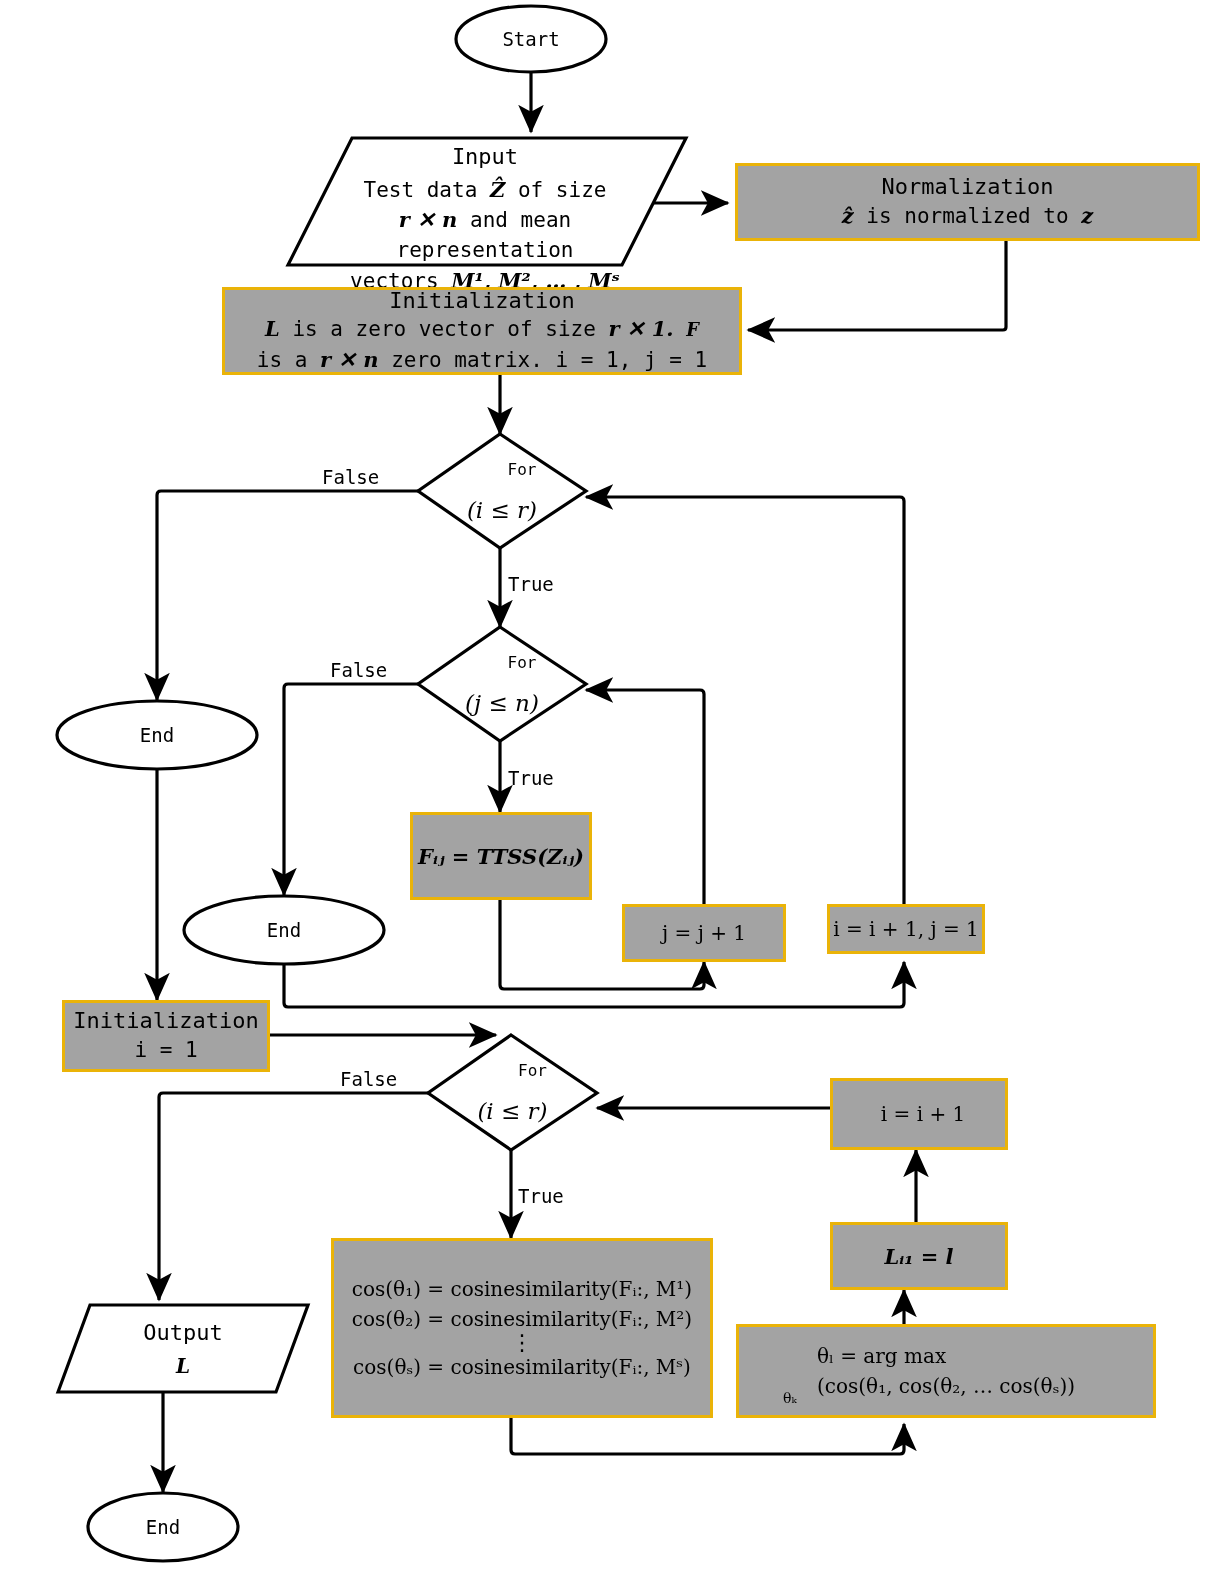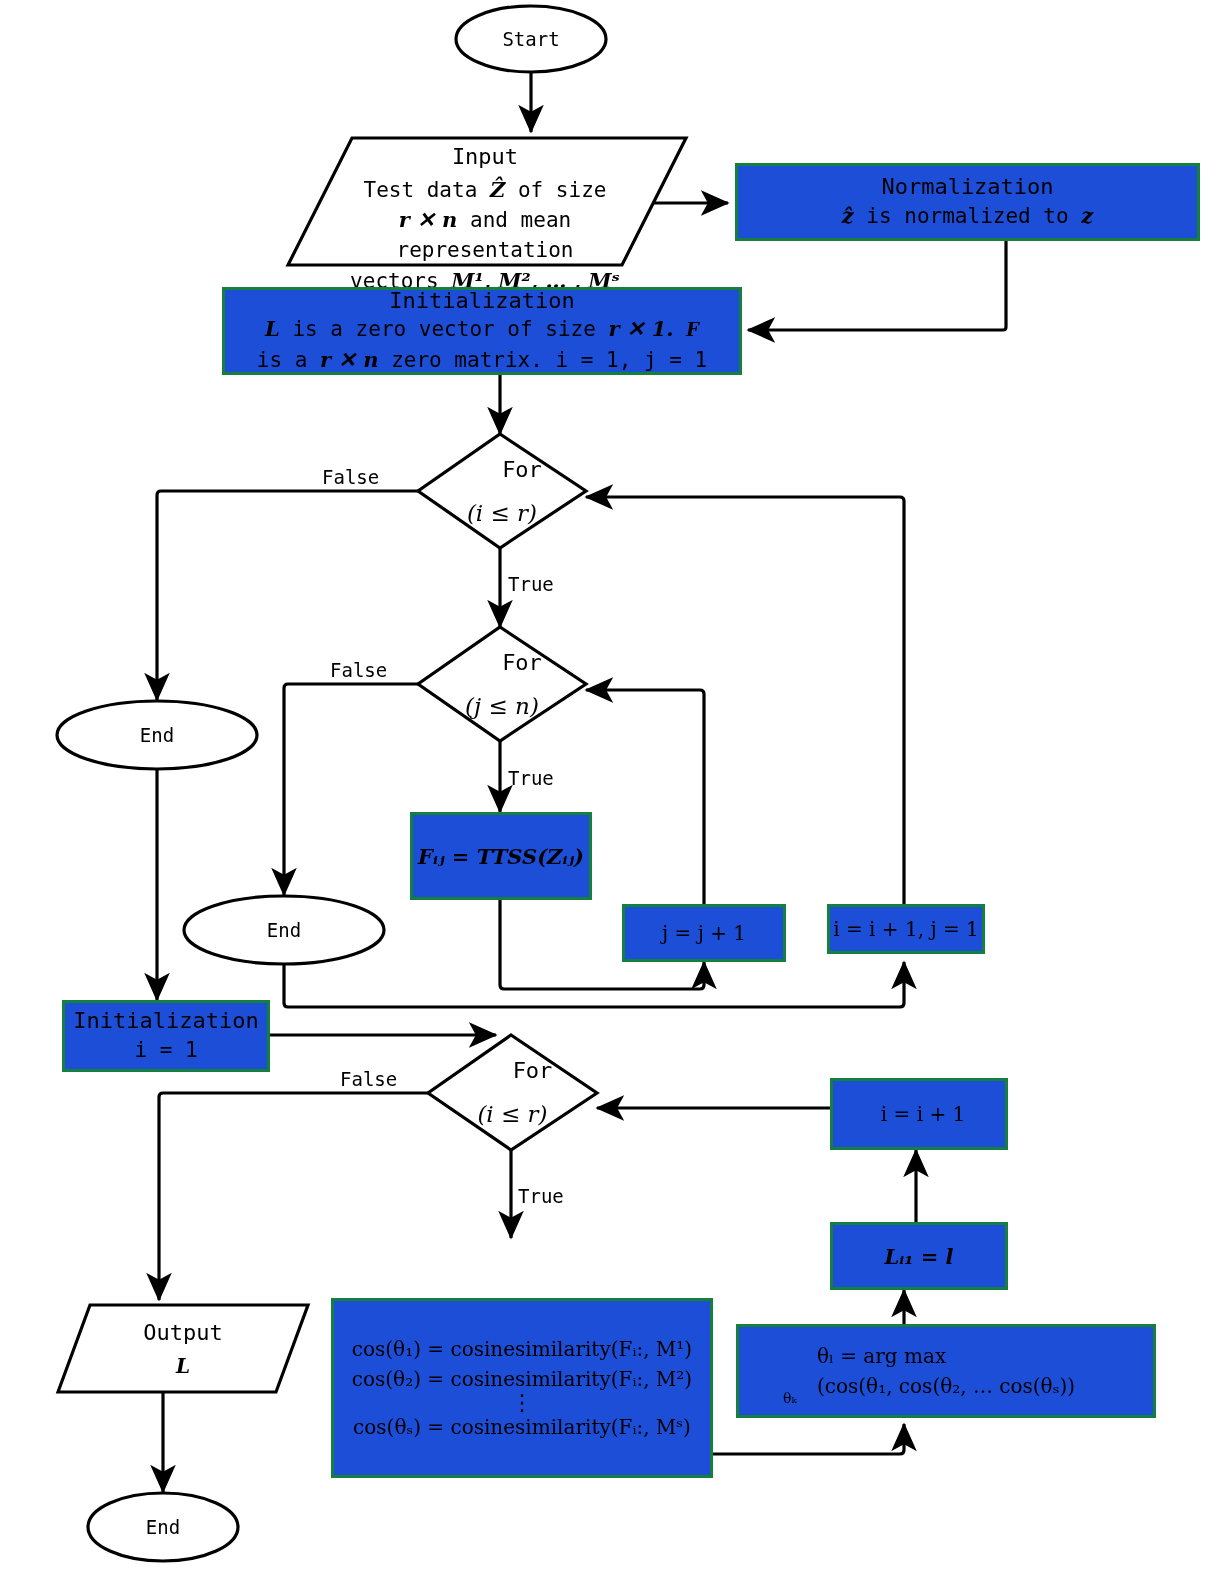--- a/index.html
+++ b/index.html
@@ -1,28 +1,28 @@
 <!DOCTYPE html>
 <html><head>
 <meta charset="utf-8">
 <style>
   html,body{margin:0;padding:0;background:#ffffff;}
   body{font-family:"DejaVu Sans Mono", monospace;}
   #canvas{position:relative;width:1225px;height:1572px;background:#fff;overflow:hidden;}
   svg#wires{position:absolute;left:0;top:0;width:1225px;height:1572px;}
   .node{position:absolute;box-sizing:border-box;display:flex;flex-direction:column;
         align-items:center;justify-content:center;text-align:center;color:#000;}
-  .rect{border:3px solid #15803d;background:#1d4ed8;}
+  .rect{border:3px solid #eab308;background:#a3a3a3;}
   .ital{font-family:"DejaVu Serif", serif;font-style:italic;font-weight:bold;}
   .edgelabel{position:absolute;font-family:"DejaVu Sans Mono", monospace;font-size:19px;color:#000;white-space:nowrap;}
   .title{font-family:"DejaVu Sans Mono", monospace;font-size:22px;line-height:1.25;}
   .body-t{font-family:"DejaVu Sans Mono", monospace;font-size:21px;line-height:1.45;}
   .mathline{font-family:"DejaVu Serif", serif;font-size:20px;line-height:1.5;white-space:nowrap;}
   .mathbold{font-family:"DejaVu Serif", serif;font-style:italic;font-weight:bold;font-size:21px;white-space:nowrap;}
-  .dm-for{font-family:"DejaVu Sans Mono", monospace;font-size:22px;margin-bottom:18px;margin-left:40px;}
+  .dm-for{font-family:"DejaVu Sans Mono", monospace;font-size:16px;margin-bottom:18px;margin-left:40px;}
   .dm-cond{font-family:"DejaVu Serif", serif;font-style:italic;font-size:23px;}
   .ell-txt{font-family:"DejaVu Sans Mono", monospace;font-size:19px;}
   .vdots{font-size:22px;line-height:0.8;letter-spacing:0;}
 </style>
 </head>
 <body>
 
 <div id="canvas">
 
   <svg id="wires" viewBox="0 0 1225 1572" xmlns="http://www.w3.org/2000/svg">
@@ -160,21 +160,21 @@
   <div class="node rect" style="left:62px;top:1000px;width:208px;height:72px;">
     <span class="title">Initialization</span>
     <span class="body-t">i = 1</span>
   </div>
 
   <div class="node" style="left:428px;top:1035px;width:169px;height:115px;">
     <span class="dm-for">For</span>
     <span class="dm-cond">(i ≤ r)</span>
   </div>
 
-  <div class="node rect" style="left:331px;top:1298px;width:382px;height:180px;">
+  <div class="node rect" style="left:331px;top:1238px;width:382px;height:180px;">
     <div class="mathline">cos(θ₁) = cosinesimilarity(Fᵢ:, M¹)</div>
     <div class="mathline">cos(θ₂) = cosinesimilarity(Fᵢ:, M²)</div>
     <div class="mathline vdots">⋮</div>
     <div class="mathline">cos(θₛ) = cosinesimilarity(Fᵢ:, Mˢ)</div>
   </div>
 
   <div class="node rect" style="left:736px;top:1324px;width:420px;height:94px;">
     <div class="mathline" style="display:flex;align-items:flex-start;flex-direction:column;">
       <span>θₗ = arg max</span>
       <span style="position:relative;display:inline-block;width:0;">

